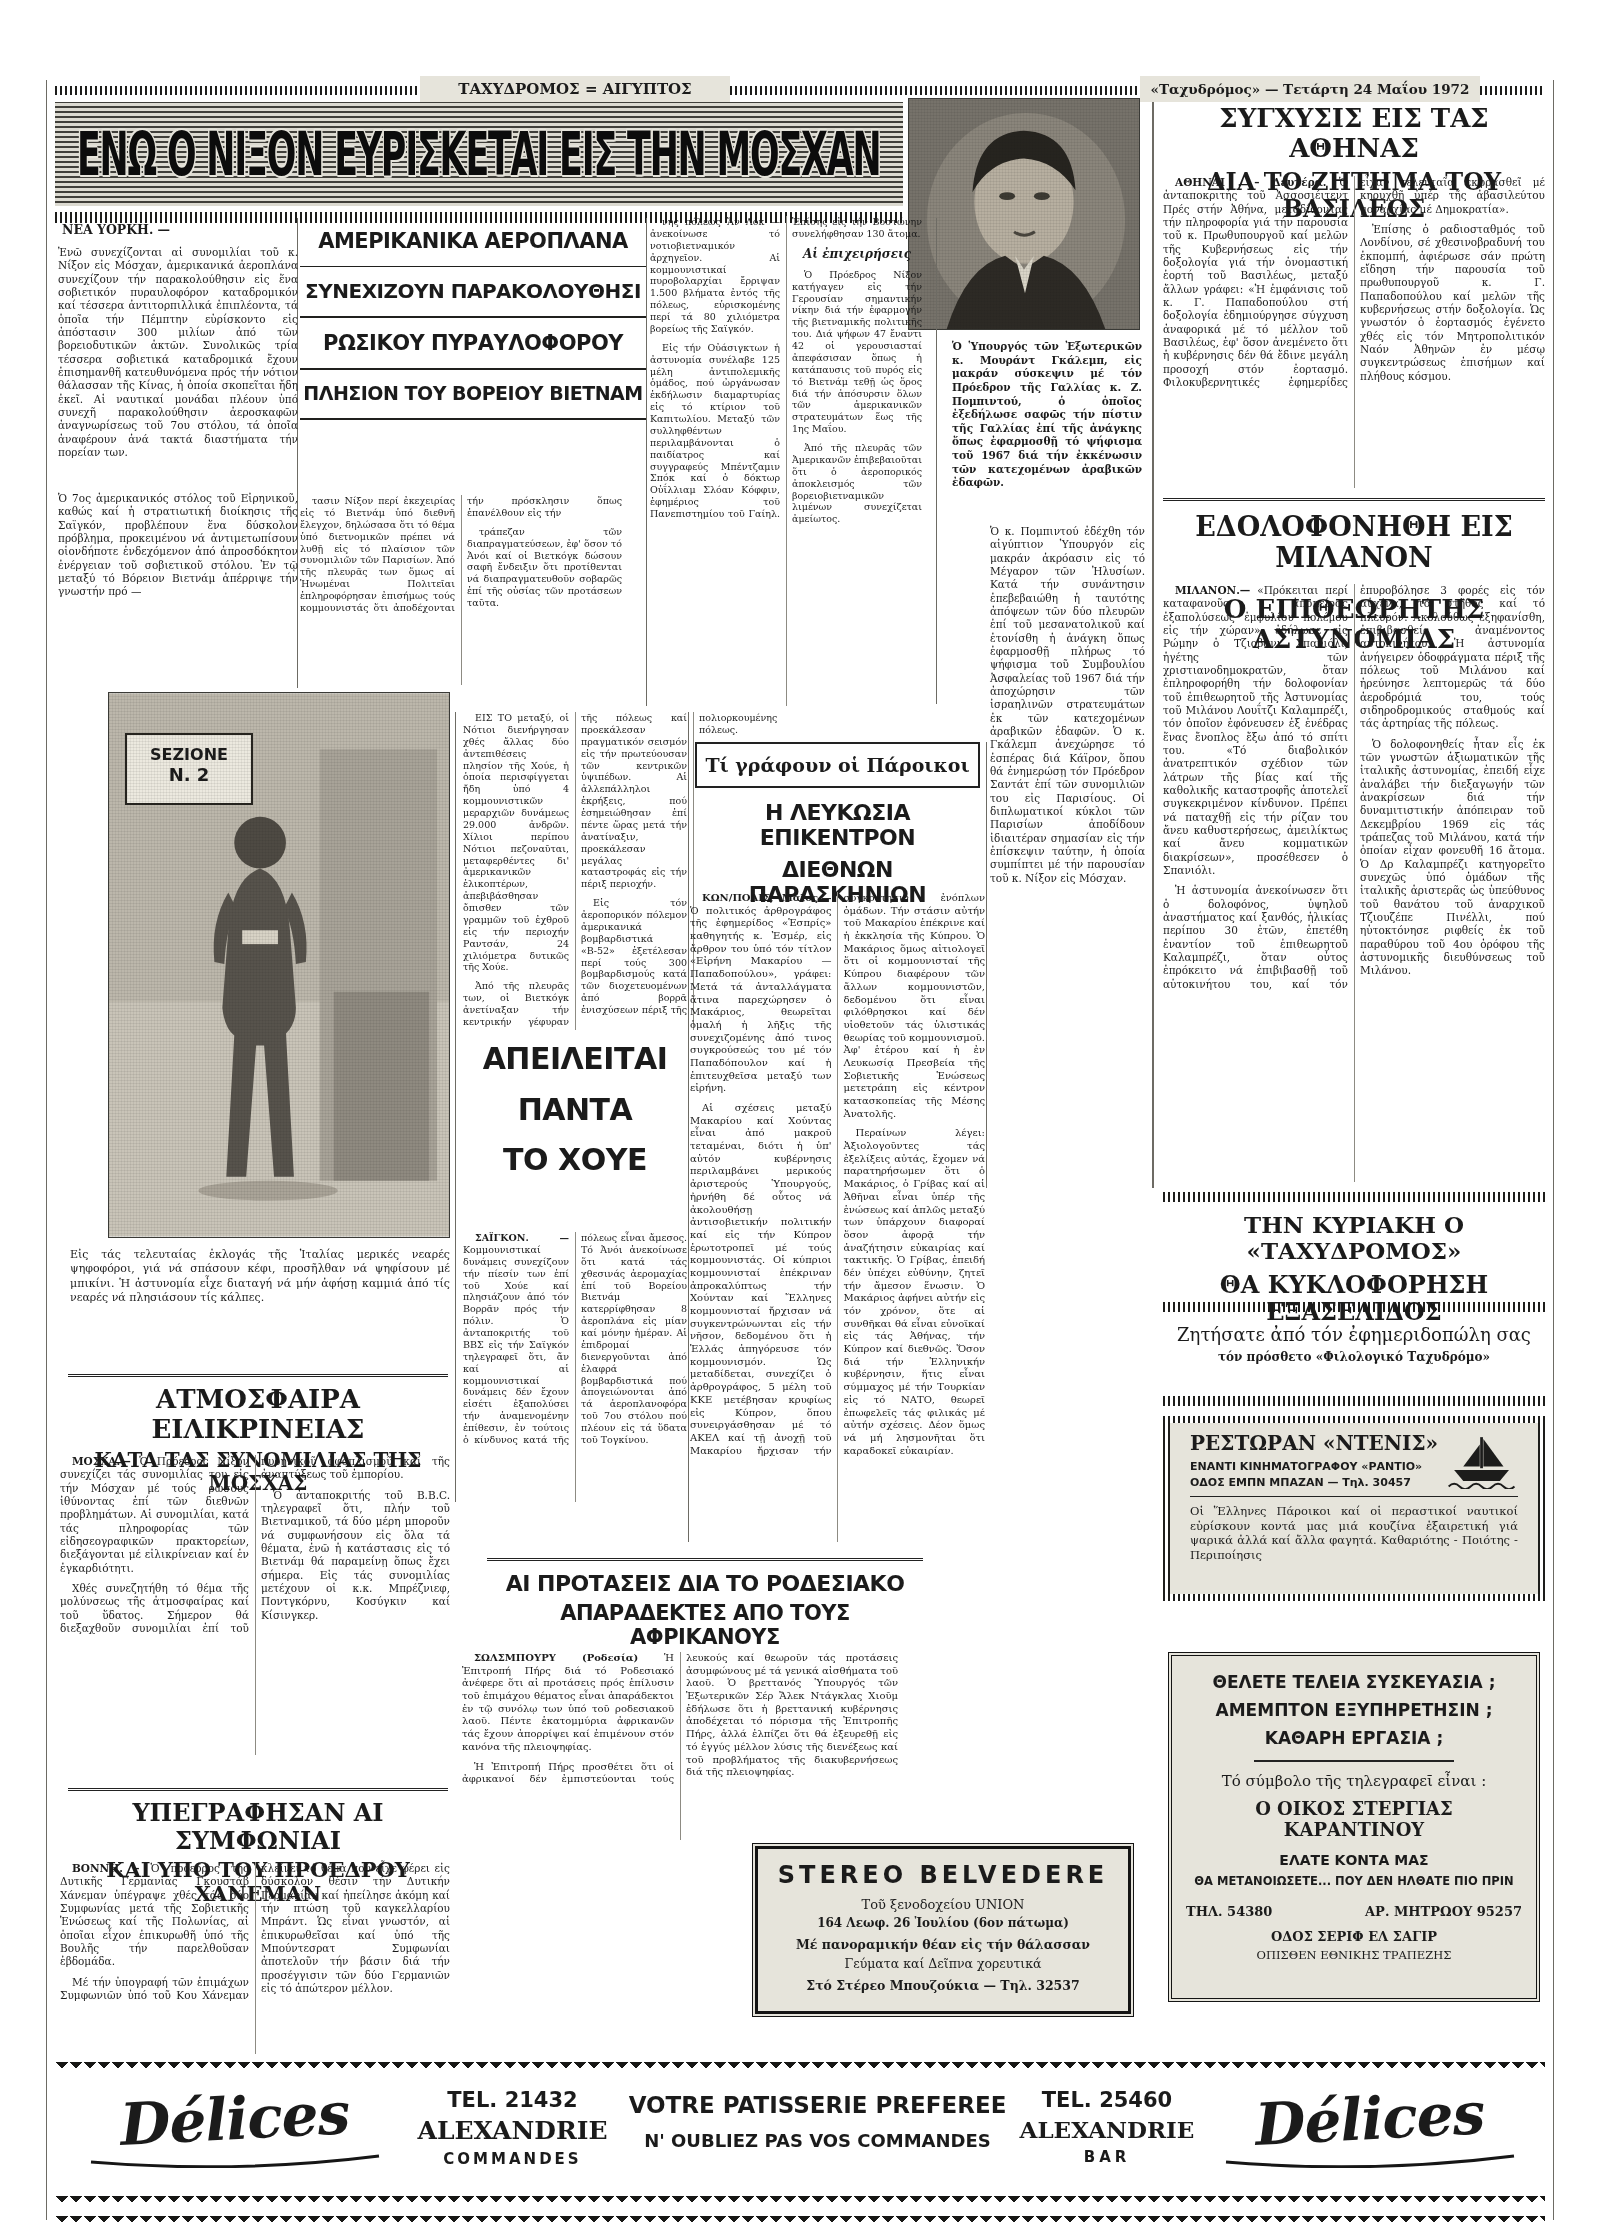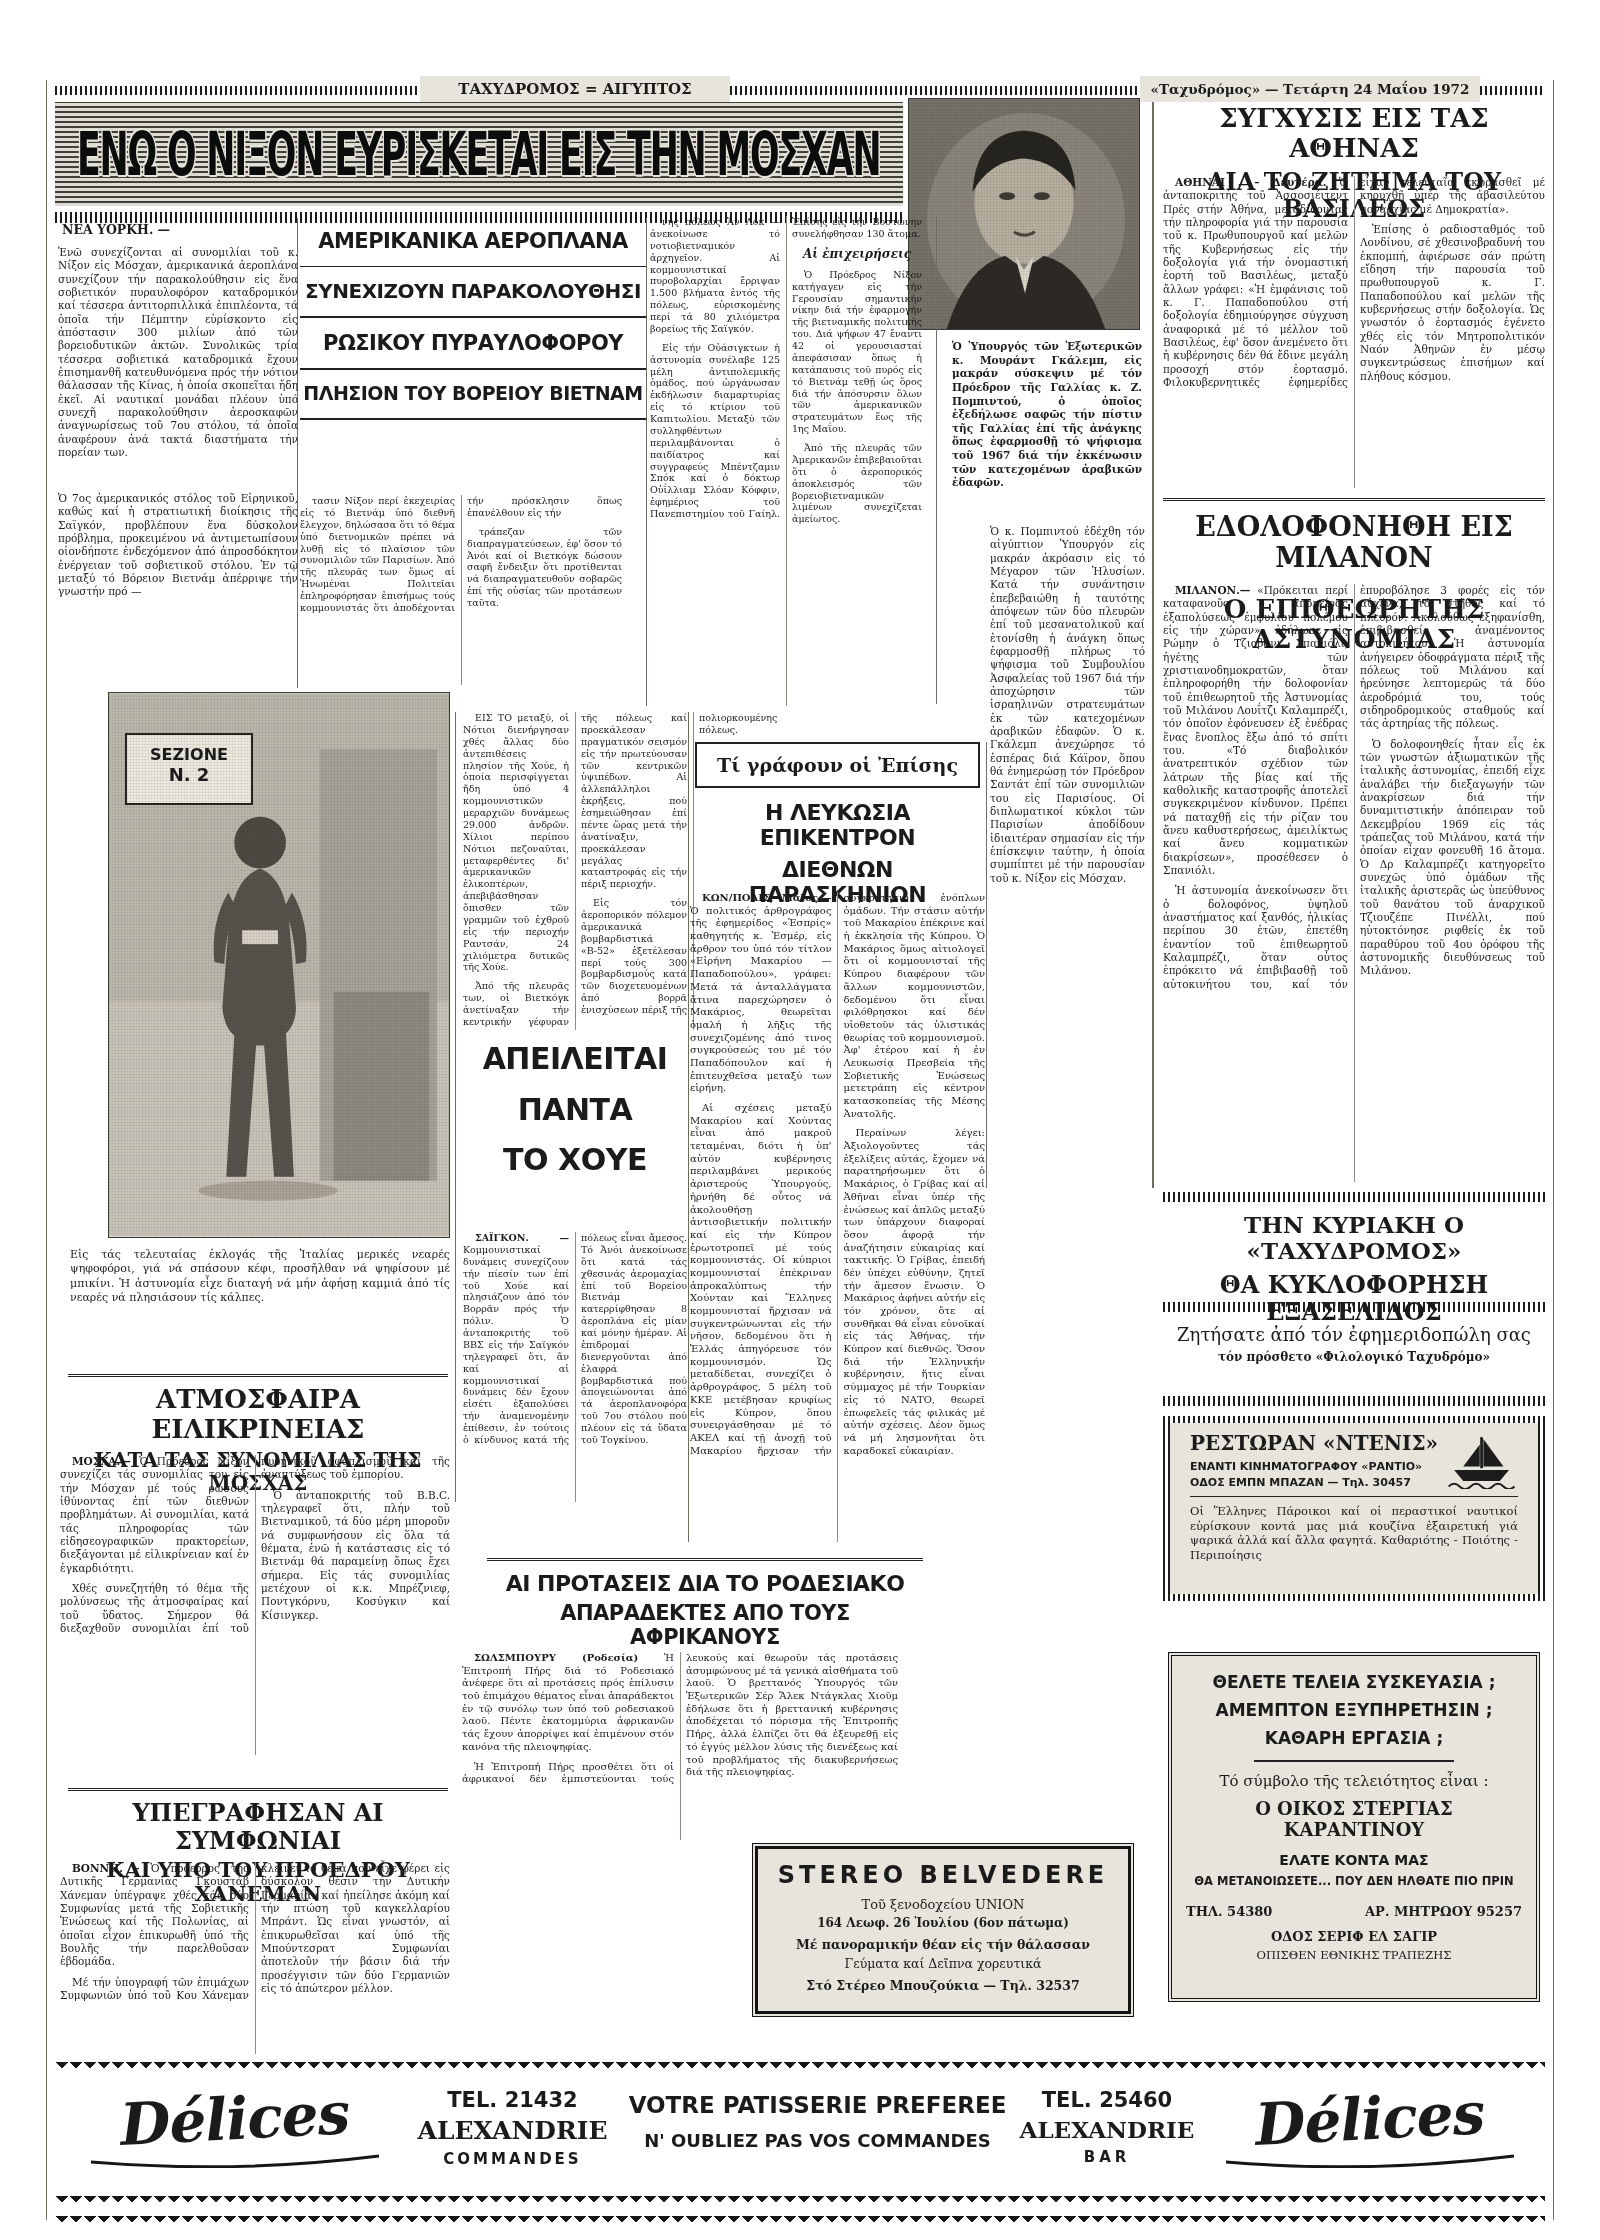--- a/index.html
+++ b/index.html
@@ -129,21 +129,21 @@
     </svg>
     <div class="abs" style="left:16px;top:40px;width:128px;height:72px;background:#ece9df;border:2px solid #26241f;text-align:center;font-family:'DejaVu Sans',sans-serif;font-weight:bold;">
       <div style="font-size:16px;margin-top:10px;">SEZIONE</div>
       <div style="font-size:18px;">N. 2</div>
     </div>
     <div class="abs halftone" style="left:0;top:0;width:340px;height:544px;"></div>
   </div>
   <div class="abs cap" style="left:70px;top:1248px;width:380px;height:100px;">Εἰς τάς τελευταίας ἐκλογάς τῆς Ἰταλίας μερικές νεαρές ψηφοφόροι, γιά νά σπάσουν κέφι, προσῆλθαν νά ψηφίσουν μέ μπικίνι. Ἡ ἀστυνομία εἶχε διαταγή νά μήν ἀφήσῃ καμμιά ἀπό τίς νεαρές νά πλησιάσουν τίς κάλπες.</div>
 
   <div class="abs kicker-box" style="left:695px;top:742px;width:285px;height:46px;">
-    <span>Τί γράφουν οἱ Ἐπίσης</span>
+    <span>Τί γράφουν οἱ Πάροικοι</span>
   </div>
   <div class="abs" style="left:690px;top:800px;width:295px;">
     <div class="hl-sans" style="font-size:22px;">Η ΛΕΥΚΩΣΙΑ ΕΠΙΚΕΝΤΡΟΝ</div>
     <div class="hl-sans" style="font-size:22px;margin-top:6px;">ΔΙΕΘΝΩΝ ΠΑΡΑΣΚΗΝΙΩΝ</div>
   </div>
   <div class="abs txt c2" style="left:690px;top:892px;width:295px;height:650px;font-size:10px;">
     <p><b class="dl">ΚΩΝ/ΠΟΛΙΣ, Μάϊος.—</b> <span>Ὁ πολιτικός ἀρθρογράφος τῆς ἐφημερίδος «Ἑσπρίς» καθηγητής κ. Ἐσμέρ, εἰς ἄρθρον του ὑπό τόν τίτλον «Εἰρήνη Μακαρίου — Παπαδοπούλου», γράφει: Μετά τά ἀνταλλάγματα ἅτινα παρεχώρησεν ὁ Μακάριος, θεωρεῖται ὁμαλή ἡ λῆξις τῆς συνεχιζομένης ἀπό τινος συγκρούσεώς του μέ τόν Παπαδόπουλον καί ἡ ἐπιτευχθεῖσα μεταξύ των εἰρήνη.</span></p>
     <p>Αἱ σχέσεις μεταξύ Μακαρίου καί Χούντας εἶναι ἀπό μακροῦ τεταμέναι, διότι ἡ ὑπ' αὐτόν κυβέρνησις περιλαμβάνει μερικούς ἀριστερούς Ὑπουργούς, ἠρνήθη δέ οὗτος νά ἀκολουθήσῃ ἀντισοβιετικήν πολιτικήν καί εἰς τήν Κύπρον ἐρωτοτροπεῖ μέ τούς κομμουνιστάς. Οἱ κύπριοι κομμουνισταί ἐπέκριναν ἀπροκαλύπτως τήν Χούνταν καί Ἕλληνες κομμουνισταί ἤρχισαν νά συγκεντρώνωνται εἰς τήν νῆσον, δεδομένου ὅτι ἡ Ἑλλάς ἀπηγόρευσε τόν κομμουνισμόν. Ὡς μεταδίδεται, συνεχίζει ὁ ἀρθρογράφος, 5 μέλη τοῦ ΚΚΕ μετέβησαν κρυφίως εἰς Κύπρον, ὅπου συνειργάσθησαν μέ τό ΑΚΕΛ καί τῇ ἀνοχῇ τοῦ Μακαρίου ἤρχισαν τήν συγκρότησιν ἐνόπλων ὁμάδων. Τήν στάσιν αὐτήν τοῦ Μακαρίου ἐπέκρινε καί ἡ ἐκκλησία τῆς Κύπρου. Ὁ Μακάριος ὅμως αἰτιολογεῖ ὅτι οἱ κομμουνισταί τῆς Κύπρου διαφέρουν τῶν ἄλλων κομμουνιστῶν, δεδομένου ὅτι εἶναι φιλόθρησκοι καί δέν υἱοθετοῦν τάς ὑλιστικάς θεωρίας τοῦ κομμουνισμοῦ. Ἀφ' ἑτέρου καί ἡ ἐν Λευκωσίᾳ Πρεσβεία τῆς Σοβιετικῆς Ἑνώσεως μετετράπη εἰς κέντρον κατασκοπείας τῆς Μέσης Ἀνατολῆς.</p>
     <p>Περαίνων λέγει: Ἀξιολογοῦντες τάς ἐξελίξεις αὐτάς, ἔχομεν νά παρατηρήσωμεν ὅτι ὁ Μακάριος, ὁ Γρίβας καί αἱ Ἀθῆναι εἶναι ὑπέρ τῆς ἑνώσεως καί ἁπλῶς μεταξύ των ὑπάρχουν διαφοραί ὅσον ἀφορᾷ τήν ἀναζήτησιν εὐκαιρίας καί τακτικῆς. Ὁ Γρίβας, ἐπειδή δέν ὑπέχει εὐθύνην, ζητεῖ τήν ἄμεσον ἕνωσιν. Ὁ Μακάριος ἀφήνει αὐτήν εἰς τόν χρόνον, ὅτε αἱ συνθῆκαι θά εἶναι εὐνοϊκαί εἰς τάς Ἀθήνας, τήν Κύπρον καί διεθνῶς. Ὅσον διά τήν Ἑλληνικήν κυβέρνησιν, ἥτις εἶναι σύμμαχος μέ τήν Τουρκίαν εἰς τό ΝΑΤΟ, θεωρεῖ ἐπωφελεῖς τάς φιλικάς μέ αὐτήν σχέσεις. Δέον ὅμως νά μή λησμονῆται ὅτι καραδοκεῖ εὐκαιρίαν.</p>
   </div>
@@ -207,21 +207,21 @@
       <div style="border-top:1px solid #222;margin:7px 0;"></div>
       <div class="txt" style="font-size:11.5px;">Οἱ Ἕλληνες Πάροικοι καί οἱ περαστικοί ναυτικοί εὑρίσκουν κοντά μας μιά κουζίνα ἐξαιρετική γιά ψαρικά ἀλλά καί ἄλλα φαγητά. Καθαριότης - Ποιότης - Περιποίησις</div>
     </div>
   </div>
 
   <div class="abs dbl-box" style="left:1168px;top:1652px;width:372px;height:350px;padding:16px 14px;text-align:center;">
     <div class="adline" style="font-size:17px;">ΘΕΛΕΤΕ ΤΕΛΕΙΑ ΣΥΣΚΕΥΑΣΙΑ ;</div>
     <div class="adline" style="font-size:17px;margin-top:8px;">ΑΜΕΜΠΤΟΝ ΕΞΥΠΗΡΕΤΗΣΙΝ ;</div>
     <div class="adline" style="font-size:17px;margin-top:8px;">ΚΑΘΑΡΗ ΕΡΓΑΣΙΑ ;</div>
     <div style="border-top:2px solid #222;width:200px;margin:12px auto 10px;"></div>
-    <div style="font-size:15px;">Τό σύμβολο τῆς τελειότητος εἶναι :</div>
+    <div style="font-size:15px;">Τό σύμβολο τῆς τηλεγραφεῖ εἶναι :</div>
     <div style="font-weight:bold;font-size:18px;margin-top:8px;">Ο ΟΙΚΟΣ ΣΤΕΡΓΙΑΣ ΚΑΡΑΝΤΙΝΟΥ</div>
     <div class="adline" style="font-size:14px;margin-top:12px;">ΕΛΑΤΕ ΚΟΝΤΑ ΜΑΣ</div>
     <div class="adline" style="font-size:11.5px;margin-top:6px;">ΘΑ ΜΕΤΑΝΟΙΩΣΕΤΕ... ΠΟΥ ΔΕΝ ΗΛΘΑΤΕ ΠΙΟ ΠΡΙΝ</div>
     <div style="display:flex;justify-content:space-between;margin-top:16px;font-weight:bold;font-size:13px;">
       <span>ΤΗΛ. 54380</span>
       <span>ΑΡ. ΜΗΤΡΩΟΥ 95257</span>
     </div>
     <div style="font-weight:bold;font-size:13px;margin-top:10px;">ΟΔΟΣ ΣΕΡΙΦ ΕΛ ΣΑΓΙΡ</div>
     <div style="font-size:11.5px;margin-top:4px;">ΟΠΙΣΘΕΝ ΕΘΝΙΚΗΣ ΤΡΑΠΕΖΗΣ</div>
   </div>

